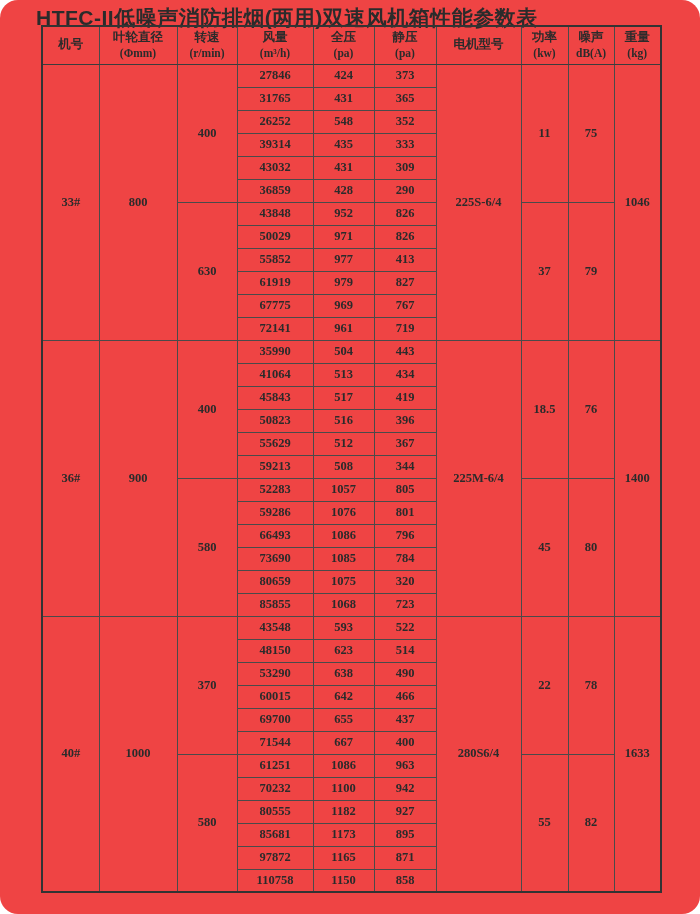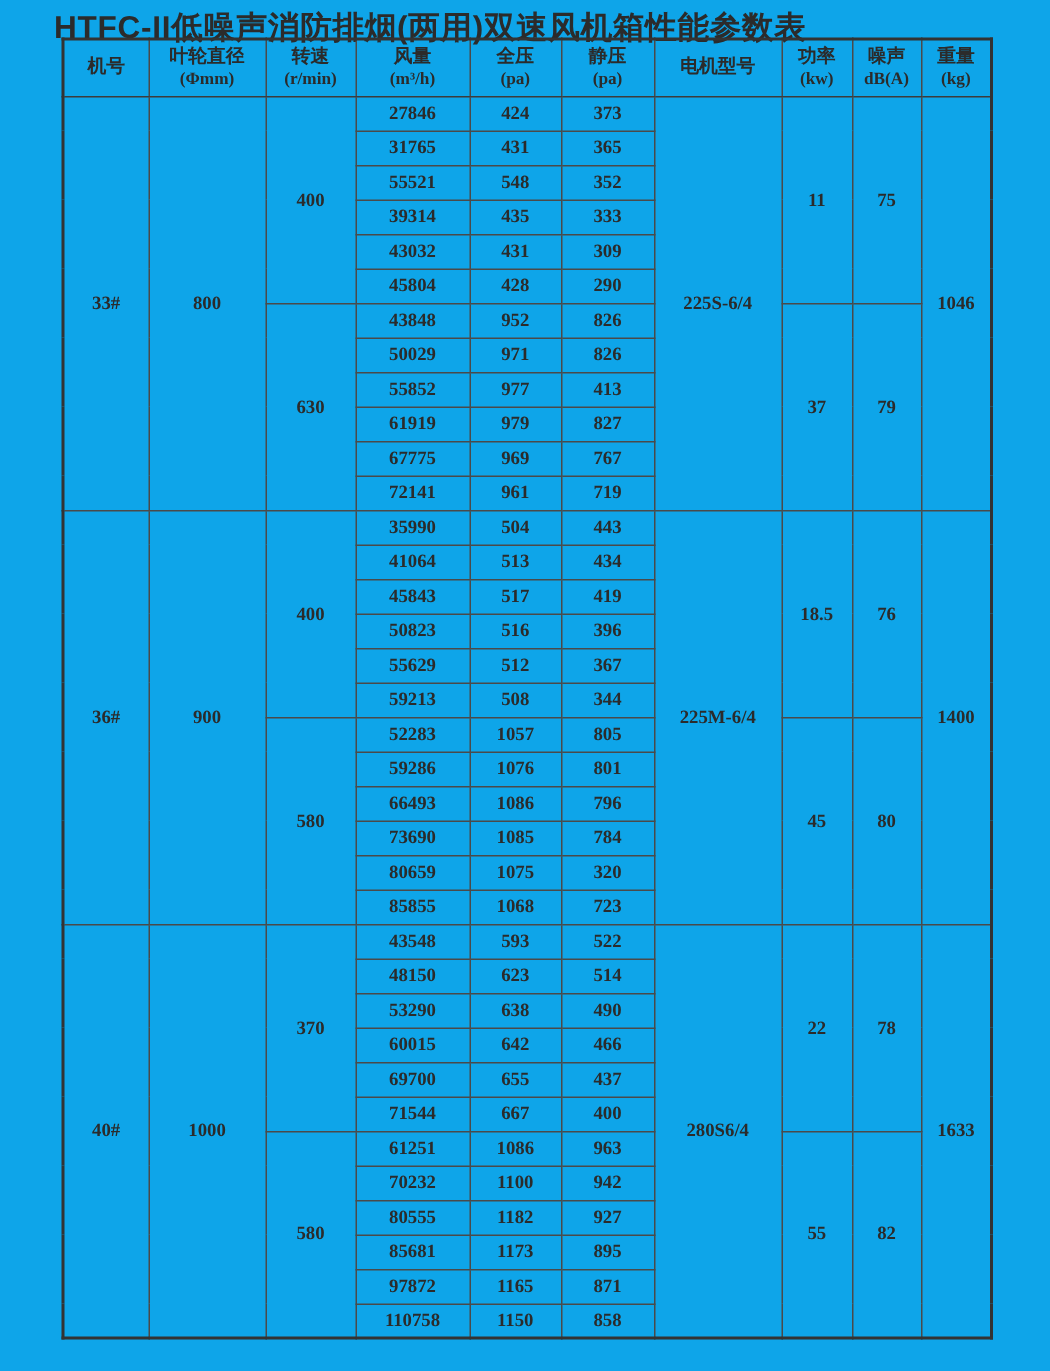--- a/index.html
+++ b/index.html
@@ -1,24 +1,25 @@
 <!DOCTYPE html>
 <html><head>
 <meta charset="utf-8">
 <style>
   * { margin: 0; padding: 0; box-sizing: border-box; }
   html, body { background: #ffffff; }
   .page {
     position: relative;
     width: 700px;
     height: 914px;
-    background: #0ea5e9;
+    background: #ef4444;
     font-family: "Liberation Sans", "DejaVu Sans", sans-serif;
     color: #262626;
     overflow: hidden;
+    border-radius: 18px;
   }
   .title {
     position: absolute;
     left: 36px;
     top: 4px;
     font-size: 21px;
     font-weight: bold;
     color: #2b2b2b;
     letter-spacing: 0.5px;
     white-space: nowrap;
@@ -122,36 +123,36 @@
           <td rowspan="6">11</td>
           <td rowspan="6">75</td>
           <td rowspan="12">1046</td>
         </tr>
         <tr>
           <td>31765</td>
           <td>431</td>
           <td>365</td>
         </tr>
         <tr>
-          <td>55521</td>
+          <td>26252</td>
           <td>548</td>
           <td>352</td>
         </tr>
         <tr>
           <td>39314</td>
           <td>435</td>
           <td>333</td>
         </tr>
         <tr>
           <td>43032</td>
           <td>431</td>
           <td>309</td>
         </tr>
         <tr>
-          <td>45804</td>
+          <td>36859</td>
           <td>428</td>
           <td>290</td>
         </tr>
         <tr>
           <td rowspan="6">630</td>
           <td>43848</td>
           <td>952</td>
           <td>826</td>
           <td rowspan="6">37</td>
           <td rowspan="6">79</td>

